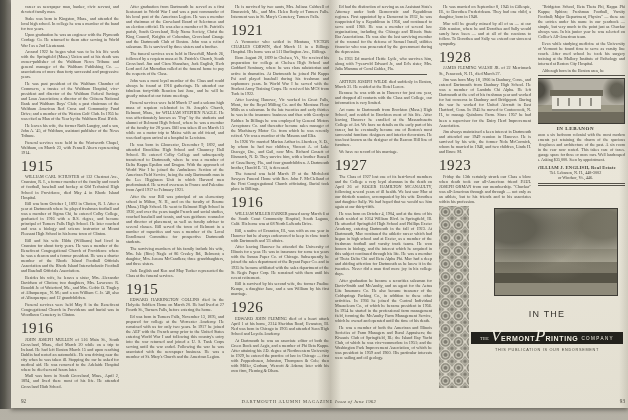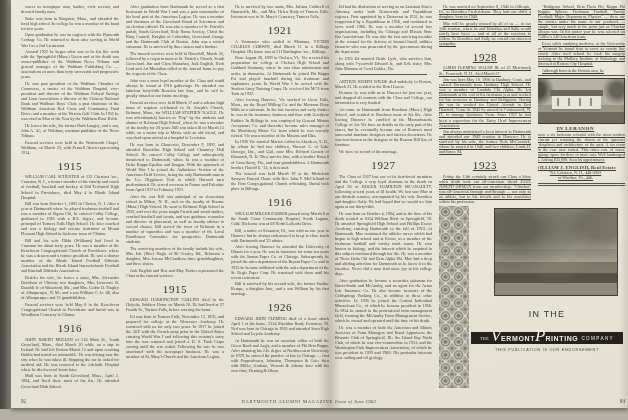--- a/index.html
+++ b/index.html
@@ -30,39 +30,39 @@
   .page { position:absolute; top:4px; filter:blur(.2px); color:#403e37; }
   .page-left  { left:10px;  width:312px; height:400px; }
   .page-right { left:324px; width:290px; height:400px; }
 
   .cols { display:flex; gap:7px; height:384px; overflow:hidden; }
   .col  { width:98px; height:100%; overflow:hidden; }
 
   .blk { font-size:4.2px; line-height:5.05px; text-align:justify; }
   .blk.para { margin:0 0 1.6px; text-indent:4px; }
   .blk.heading {
-    font-size:11px; line-height:10px; text-align:center; text-indent:0;
+    font-size:15px; line-height:10px; text-align:left; text-indent:0;
     letter-spacing:.6px; color:#34322c; margin:6px 0 3.5px;
   }
   .blk.rule { border-top:1px solid #5c5a52; width:90%; margin:3px auto 3.5px; }
 
   .page-footer {
     position:absolute; left:0; right:0; bottom:0; display:flex;
     justify-content:space-between; align-items:baseline;
     font-size:5px; color:#4a483f;
   }
   .mag-name { letter-spacing:.7px; font-size:4.6px; }
   .issue-line { font-style:italic; font-size:4.8px; letter-spacing:.3px; }
   .pageno { font-size:5.2px; }
 
   
   .rp-grid { display:flex; gap:7px; height:384px; overflow:hidden; }
   .colA { width:97px; height:100%; overflow:hidden; }
   .rp-right { flex:1; display:flex; flex-direction:column; }
-  .rp-top { display:flex; gap:7px; height:200px; overflow:hidden;text-decoration:underline; }
+  .rp-top { display:flex; gap:7px; height:200px; overflow:hidden; }
   .colB { width:92px; overflow:hidden; }
   .colC { flex:1; overflow:hidden; }
 
   
   .lebanon-ad {
     margin:2px 0 0 -14px; width:calc(100% + 12px);
     border-top:1px solid #55524a; border-bottom:3px double #55524a;
     padding:2px 2px 3px;
   }
   .house-photo {

